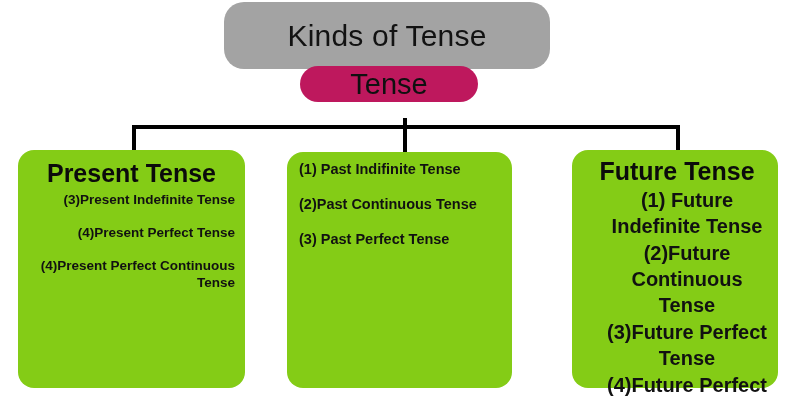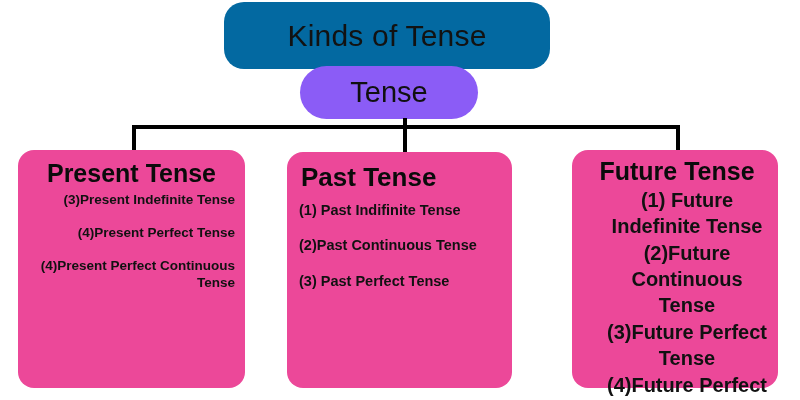--- a/index.html
+++ b/index.html
@@ -19,42 +19,42 @@
     height: 400px;
   }
 
   
   .title-banner {
     position: absolute;
     left: 224px;
     top: 2px;
     width: 326px;
     height: 67px;
-    background: #0369a1;
+    background: #a3a3a3;
     border-radius: 20px;
     display: flex;
     align-items: center;
     justify-content: center;
   }
   .title-banner .txt {
     font-size: 30px;
     font-weight: 400;
     color: #121212;
     letter-spacing: 0.2px;
     line-height: 1;
   }
 
   
   .root-node {
     position: absolute;
     left: 300px;
     top: 66px;
     width: 178px;
-    height: 53px;
-    background: #8b5cf6;
+    height: 36px;
+    background: #be185d;
     border-radius: 27px;
     display: flex;
     align-items: center;
     justify-content: center;
   }
   .root-node .txt {
     font-size: 29px;
     font-weight: 400;
     color: #101010;
     line-height: 1;
@@ -92,21 +92,21 @@
   .conn-drop-right {
     left: 676px;
     top: 125px;
     width: 4px;
     height: 26px;
   }
 
   
   .branch {
     position: absolute;
-    background: #ec4899;
+    background: #84cc16;
     border-radius: 16px;
     box-sizing: border-box;
   }
   .branch .heading {
     font-weight: bold;
     color: #0b0b0b;
     line-height: 1.05;
   }
   .branch .item {
     font-weight: bold;
@@ -195,21 +195,20 @@
   <div class="conn conn-drop-right"></div>
 
   <div class="branch branch-present">
     <div class="heading">Present Tense</div>
     <div class="item">(3)Present Indefinite Tense</div>
     <div class="item">(4)Present Perfect Tense</div>
     <div class="item">(4)Present Perfect Continuous Tense</div>
   </div>
 
   <div class="branch branch-past">
-    <div class="heading">Past Tense</div>
     <div class="item">(1) Past Indifinite Tense</div>
     <div class="item">(2)Past Continuous Tense</div>
     <div class="item">(3) Past Perfect Tense</div>
   </div>
 
   <div class="branch branch-future">
     <div class="heading">Future Tense</div>
     <div class="item">(1) Future Indefinite Tense</div>
     <div class="item">(2)Future Continuous Tense</div>
     <div class="item">(3)Future Perfect Tense</div>

